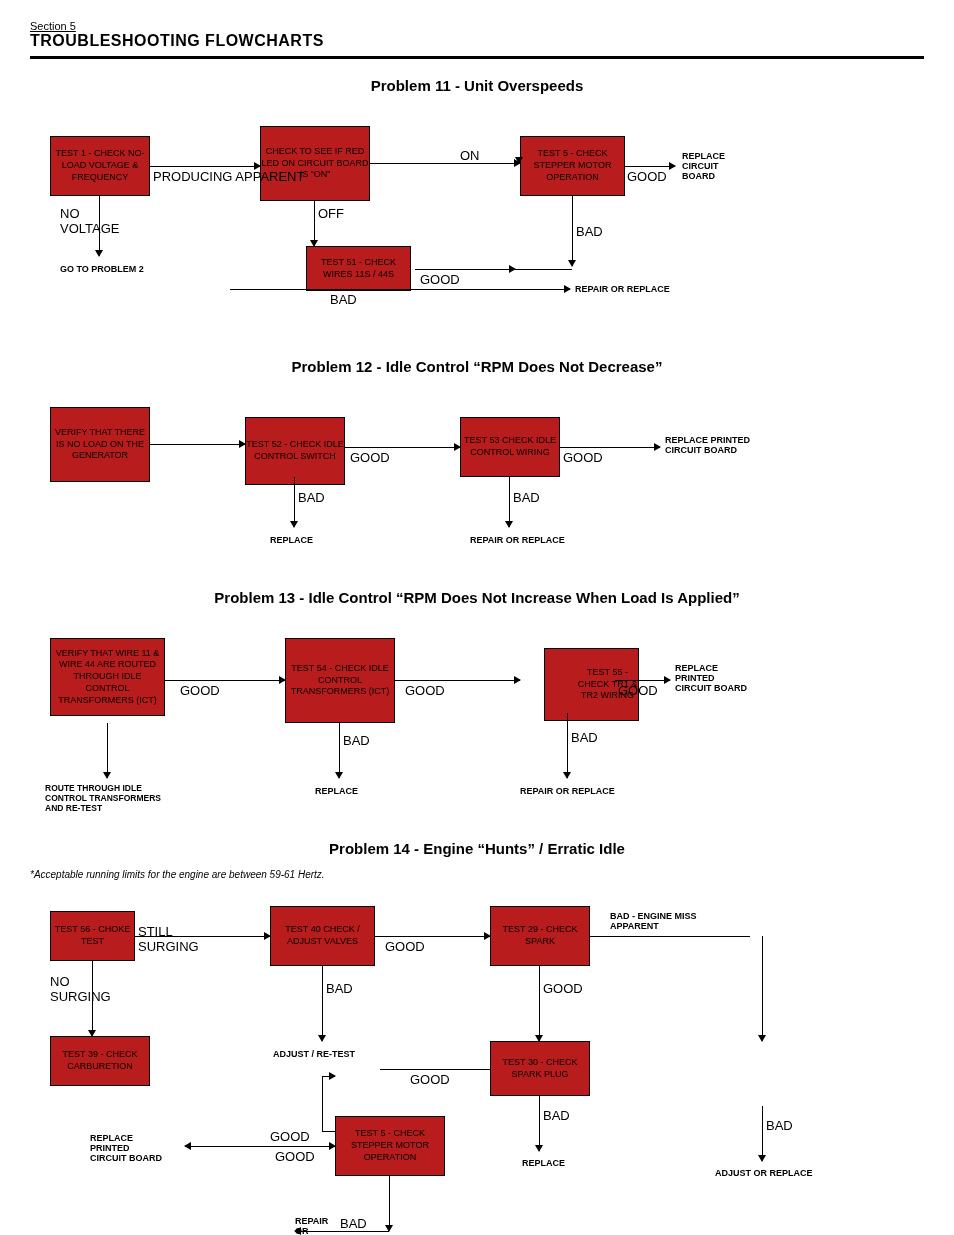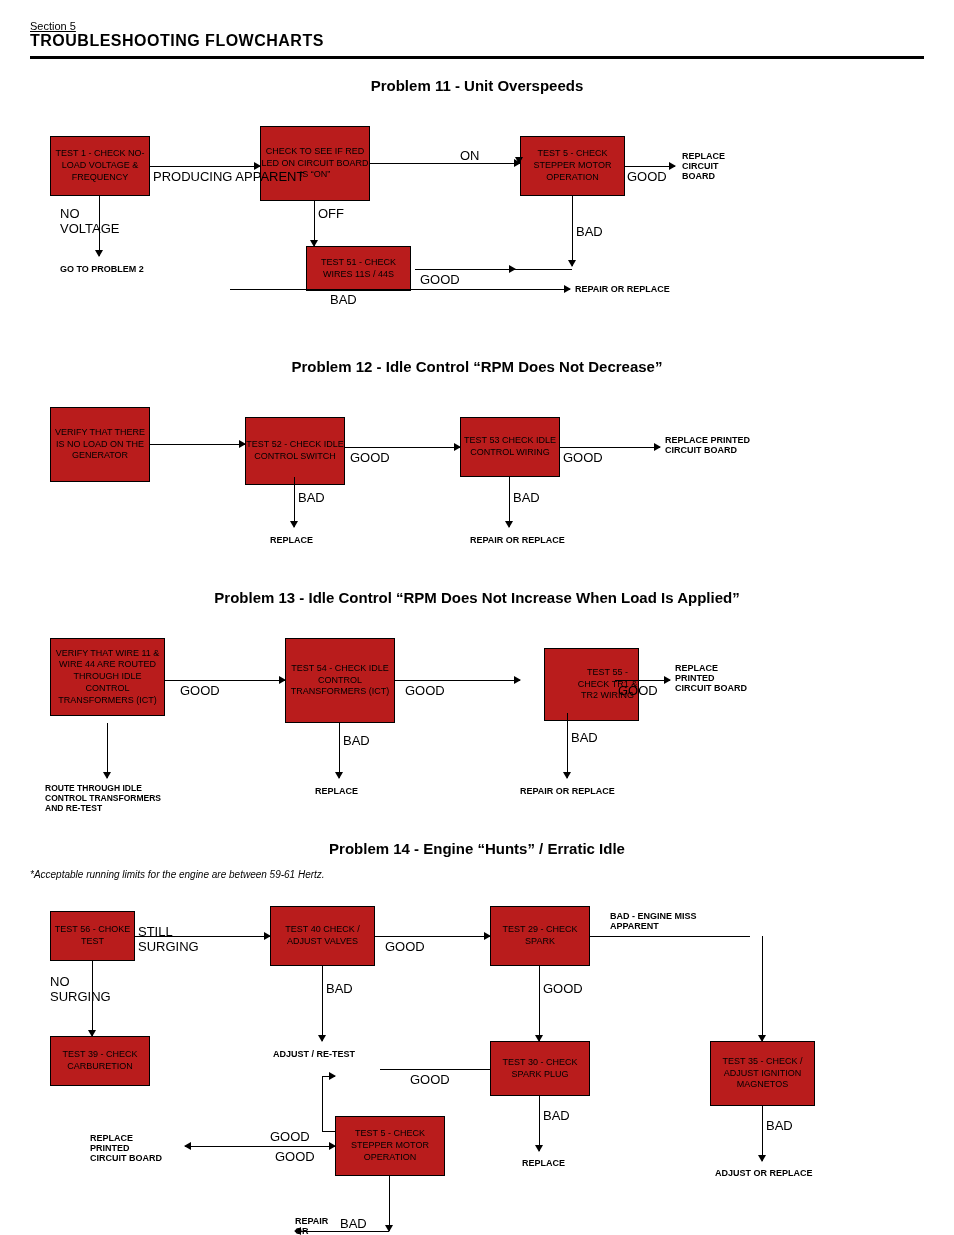--- a/index.html
+++ b/index.html
@@ -262,23 +262,20 @@
 ADJUST VALVES</div>
     <div class="fc-box" style="left:460px;top:20px;width:100px;height:60px;font-size:9px;">TEST 29 - CHECK
 SPARK</div>
     <div class="fc-box" style="left:20px;top:150px;width:100px;height:50px;font-size:9px;">TEST 39 - CHECK
 CARBURETION</div>
     <div class="fc-box" style="left:460px;top:155px;width:100px;height:55px;font-size:9px;">TEST 30 - CHECK
 SPARK PLUG</div>
     <div class="fc-box" style="left:305px;top:230px;width:110px;height:60px;font-size:9px;">TEST 5 - CHECK
 STEPPER MOTOR
 OPERATION</div>
-    <div class="fc-box" style="left:680px;top:155px;width:105px;height:65px;font-size:9px;">TEST 35 - CHECK /
-ADJUST IGNITION
-MAGNETOS</div>
 
     <div class="arrow-right" style="left:105px;top:50px;width:135px;"></div>
     <div class="fc-label" style="left:108px;top:38px;">STILL<br>SURGING</div>
 
     <div class="arrow-right" style="left:345px;top:50px;width:115px;"></div>
     <div class="fc-label" style="left:355px;top:53px;">GOOD</div>
 
     <div class="arrow-down" style="left:509px;top:80px;height:75px;"></div>
     <div class="fc-label" style="left:513px;top:95px;">GOOD</div>
 

